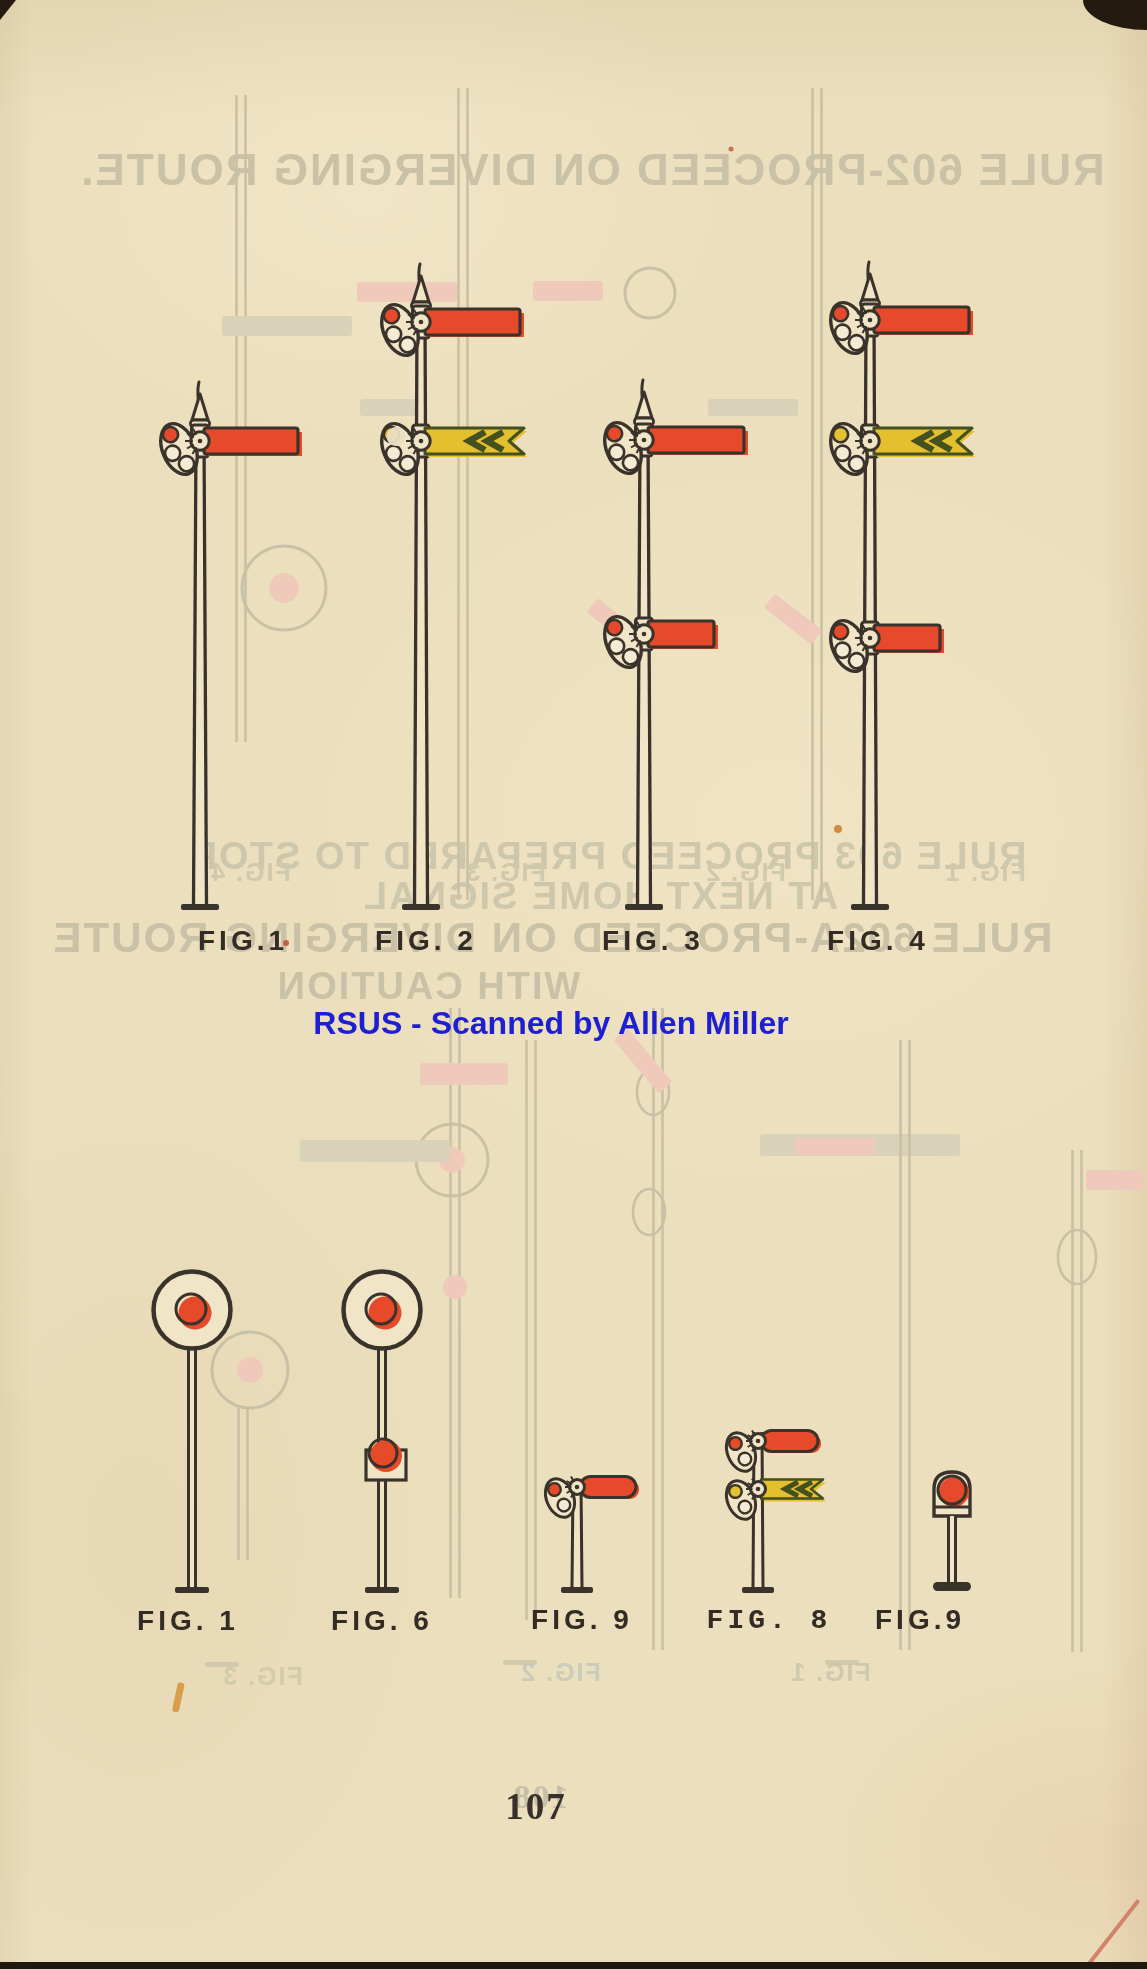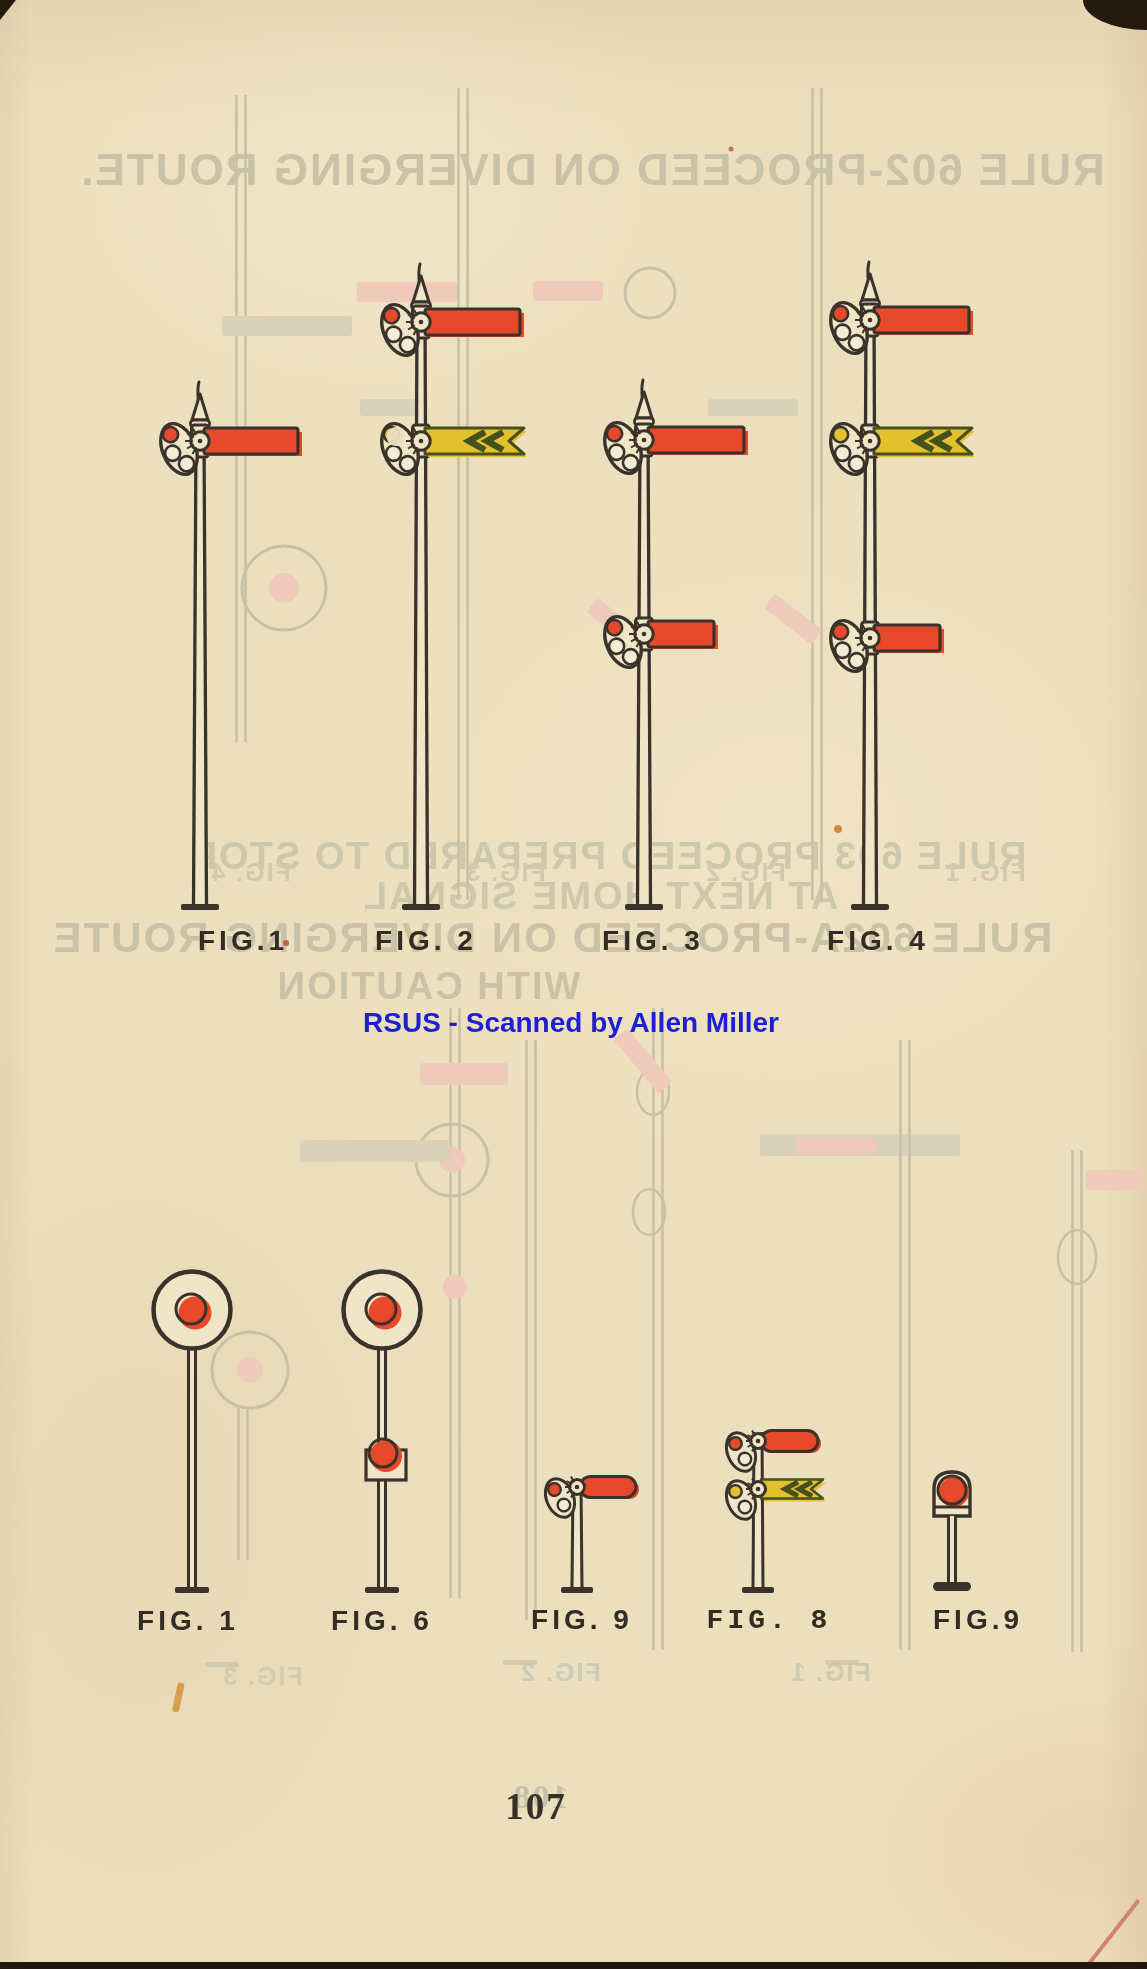--- a/index.html
+++ b/index.html
@@ -24,21 +24,21 @@
   .page-title{
     position:absolute;left:510px;top:215px;z-index:4;transform:translate(-50%,-50%);
     font-size:40px;font-weight:bold;letter-spacing:3px;color:#342d25;white-space:nowrap;
   }
   .fig-label{
     position:absolute;z-index:4;transform:translate(-50%,-50%);
     font-size:28px;font-weight:bold;letter-spacing:4px;color:#332c25;white-space:nowrap;
   }
   .credit{
     position:absolute;left:551px;top:1023px;z-index:5;transform:translate(-50%,-50%);
-    font-size:28px;font-weight:bold;color:#1e1ed2;white-space:nowrap;margin-left:20px;
+    font-size:32px;font-weight:bold;color:#1e1ed2;white-space:nowrap;
   }
   .pageno{
     position:absolute;left:536px;top:1806px;z-index:4;transform:translate(-50%,-50%);
     font-family:"Liberation Serif",serif;font-size:37px;font-weight:bold;
     letter-spacing:2px;color:#38302a;
   }
   .corner-tl{position:absolute;left:0;top:0;z-index:6;width:0;height:0;
     border-top:20px solid #241a10;border-right:16px solid transparent;}
   .corner-tr{position:absolute;right:0;top:0;z-index:6;width:64px;height:30px;
     background:#241a10;border-bottom-left-radius:100% 100%;}
@@ -360,21 +360,21 @@
     </svg>
   <div id="fig-labels">
       <div class="fig-label" style="left: 195px; top: 941px; margin-left: 48px;">FIG.1</div>
       <div class="fig-label" style="left: 426px; top: 941px;">FIG. 2</div>
       <div class="fig-label" style="left: 653px; top: 941px;">FIG. 3</div>
       <div class="fig-label" style="left: 878px; top: 941px;">FIG. 4</div>
       <div class="fig-label" style="left: 188px; top: 1621px;">FIG. 1</div>
       <div class="fig-label" style="left: 382px; top: 1621px;">FIG. 6</div>
       <div class="fig-label" style="left: 582px; top: 1620px;">FIG. 9</div>
       <div class="fig-label" style="left: 769px; top: 1620px; font-family: Liberation Mono, monospace;">FIG. 8</div>
-      <div class="fig-label" style="left: 978px; top: 1620px;">FIG.9</div>
+      <div class="fig-label" style="left: 920px; top: 1620px;">FIG.9</div>
     </div>
   <div class="credit">RSUS - Scanned by Allen Miller</div>
   <div class="pageno">107</div>
   <div class="corner-tl"></div>
   <div class="corner-tr"></div>
   <div class="corner-br-line"></div>
   <div class="bottom-strip"></div>
 </div>
 
 </body></html>

